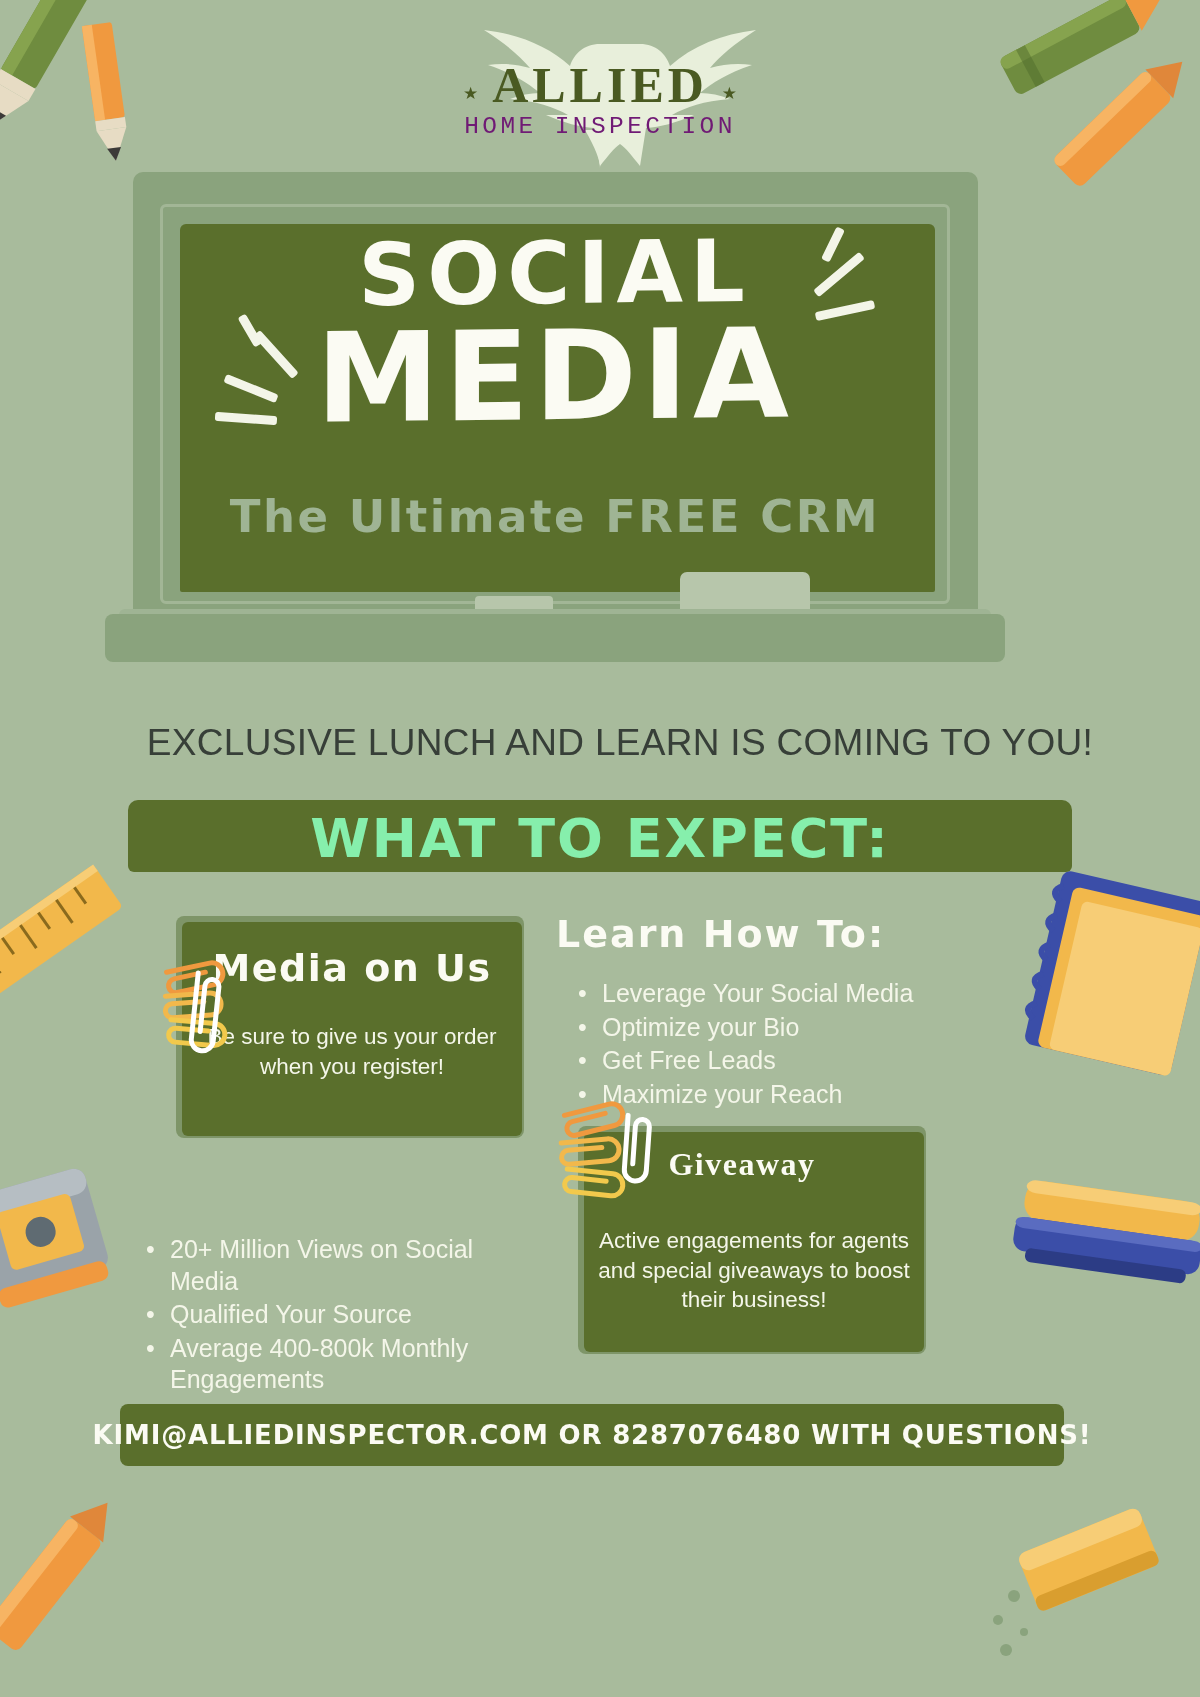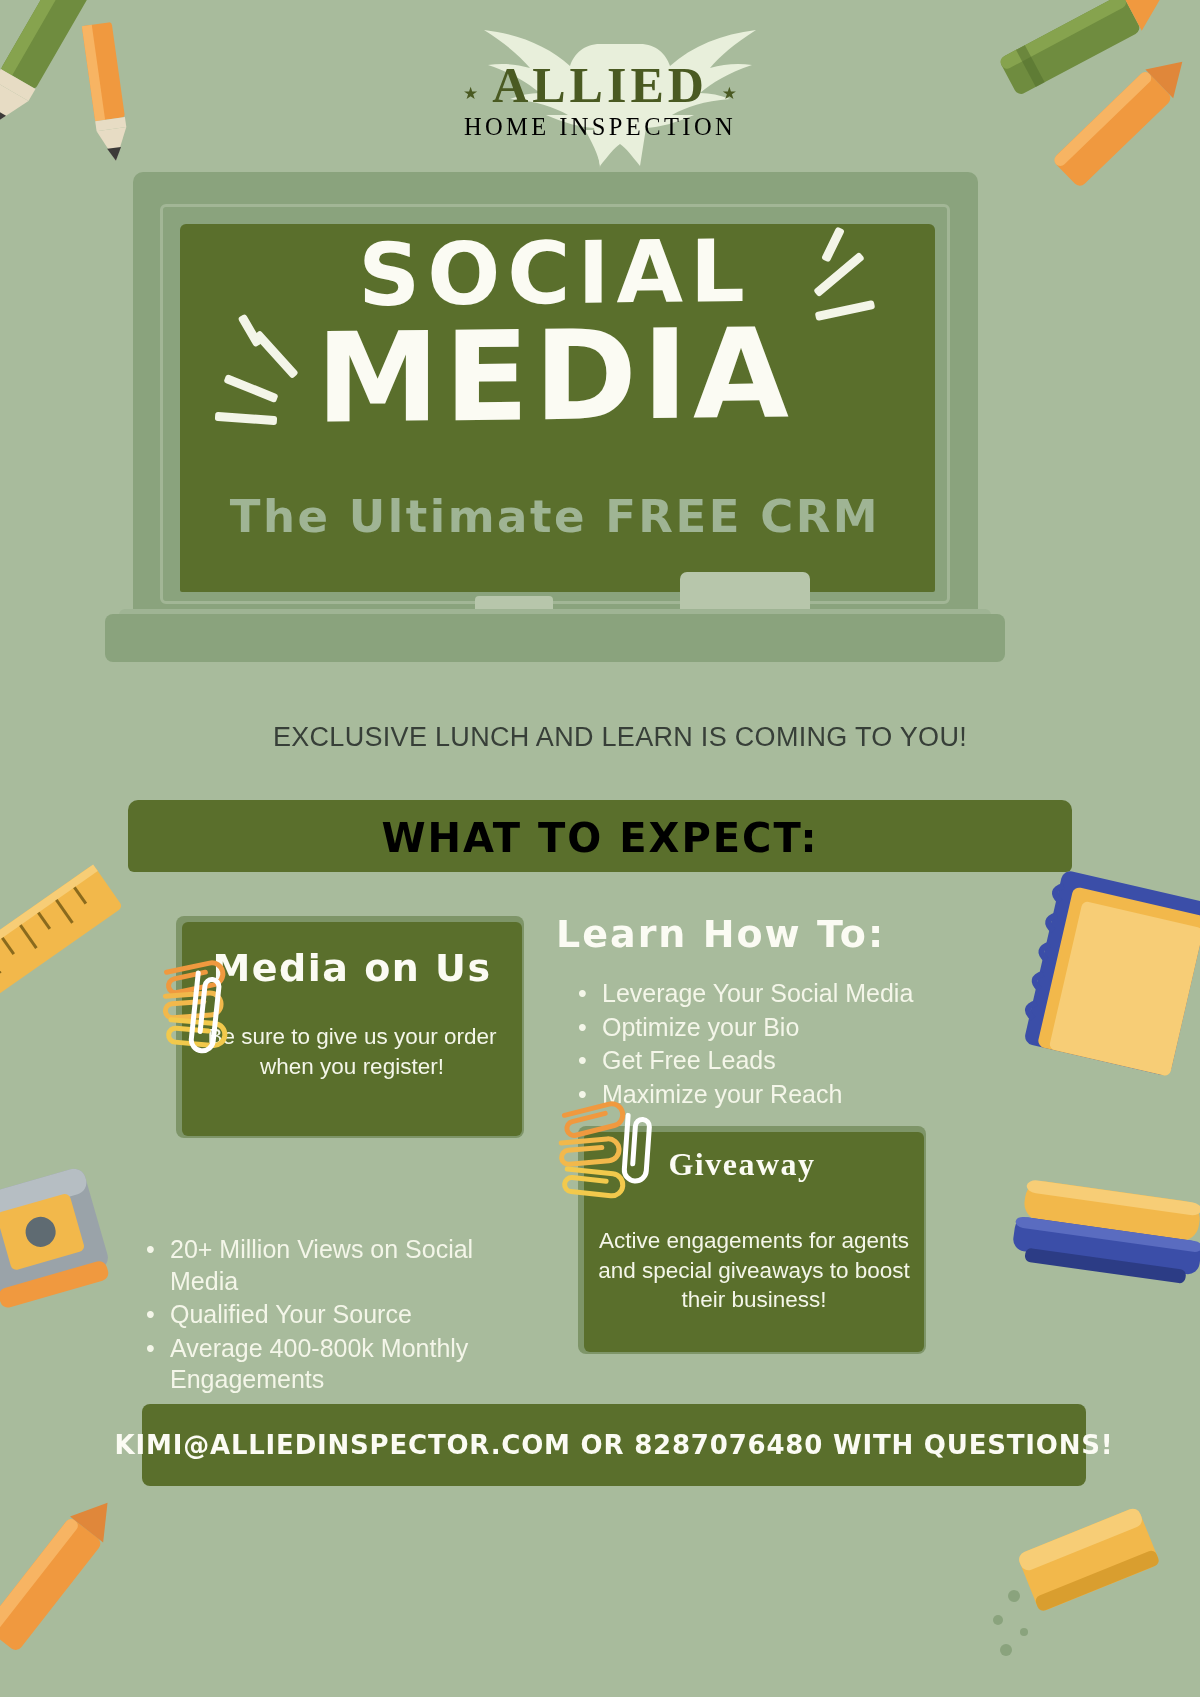--- a/index.html
+++ b/index.html
@@ -61,24 +61,24 @@
   }
   .logo-allied {
     font-family: "Liberation Serif", serif;
     font-weight: bold;
     font-size: 50px;
     letter-spacing: 4px;
     color: #4a5a22;
     line-height: 1;
   }
   .logo-sub {
-    font-family: Liberation Serif, serif;
+    font-family: Liberation Mono, monospace;
     font-size: 24.5px;
     letter-spacing: 3.4px;
-    color: #000000;
+    color: #701a75;
     margin-top: 5px;
     line-height: 1;
   }
 
   
   .board-wrap {
     position: absolute;
     left: 105px; top: 172px;
     width: 900px; height: 500px;
   }
@@ -175,42 +175,42 @@
     height: 9px;
   }
 
   
   .headline {
     position: absolute;
     left: 0; right: 0; top: 722px;
     text-align: center;
     color: #373f38;
     font-family: "Liberation Sans", sans-serif;
-    font-size: 27px;
+    font-size: 37px;
     letter-spacing: .3px;
     white-space: nowrap;
     padding-left: 40px;
   }
 
   
   .expect-banner {
     position: absolute;
     left: 128px; top: 800px;
     width: 944px; height: 72px;
     background: #5a6f2c;
     border-radius: 10px 10px 6px 6px;
     display: flex;
     align-items: center;
     justify-content: center;
   }
   .expect-banner span {
-    color: #000000;
+    color: #86efac;
     font-family: "DejaVu Sans", sans-serif;
     font-weight: bold;
-    font-size: 40px;
+    font-size: 54px;
     letter-spacing: 2px;
     position: relative;
     top: 2px;
   }
 
   
   .card {
     position: absolute;
     background: #5a6f2c;
   }
@@ -274,22 +274,22 @@
     font-size: 1em;
   }
   #learn-list { left: 572px; top: 978px; width: 420px; font-size: 25px; }
   #learn-list li { margin-bottom: 2px; }
   #why-list   { left: 140px; top: 1234px; width: 400px; font-size: 25px; }
   #why-list li { margin-bottom: 2px; }
 
   
   .footer-banner {
     position: absolute;
-    left: 142px; top: 1404px;
-    width: 944px; height: 82px;
+    left: 120px; top: 1404px;
+    width: 944px; height: 62px;
     background: #5a6f2c;
     border-radius: 8px;
     display: flex;
     align-items: center;
     justify-content: center;
   }
   .footer-banner span {
     color: #fbfbf3;
     font-family: "DejaVu Sans", sans-serif;
     font-weight: bold;

